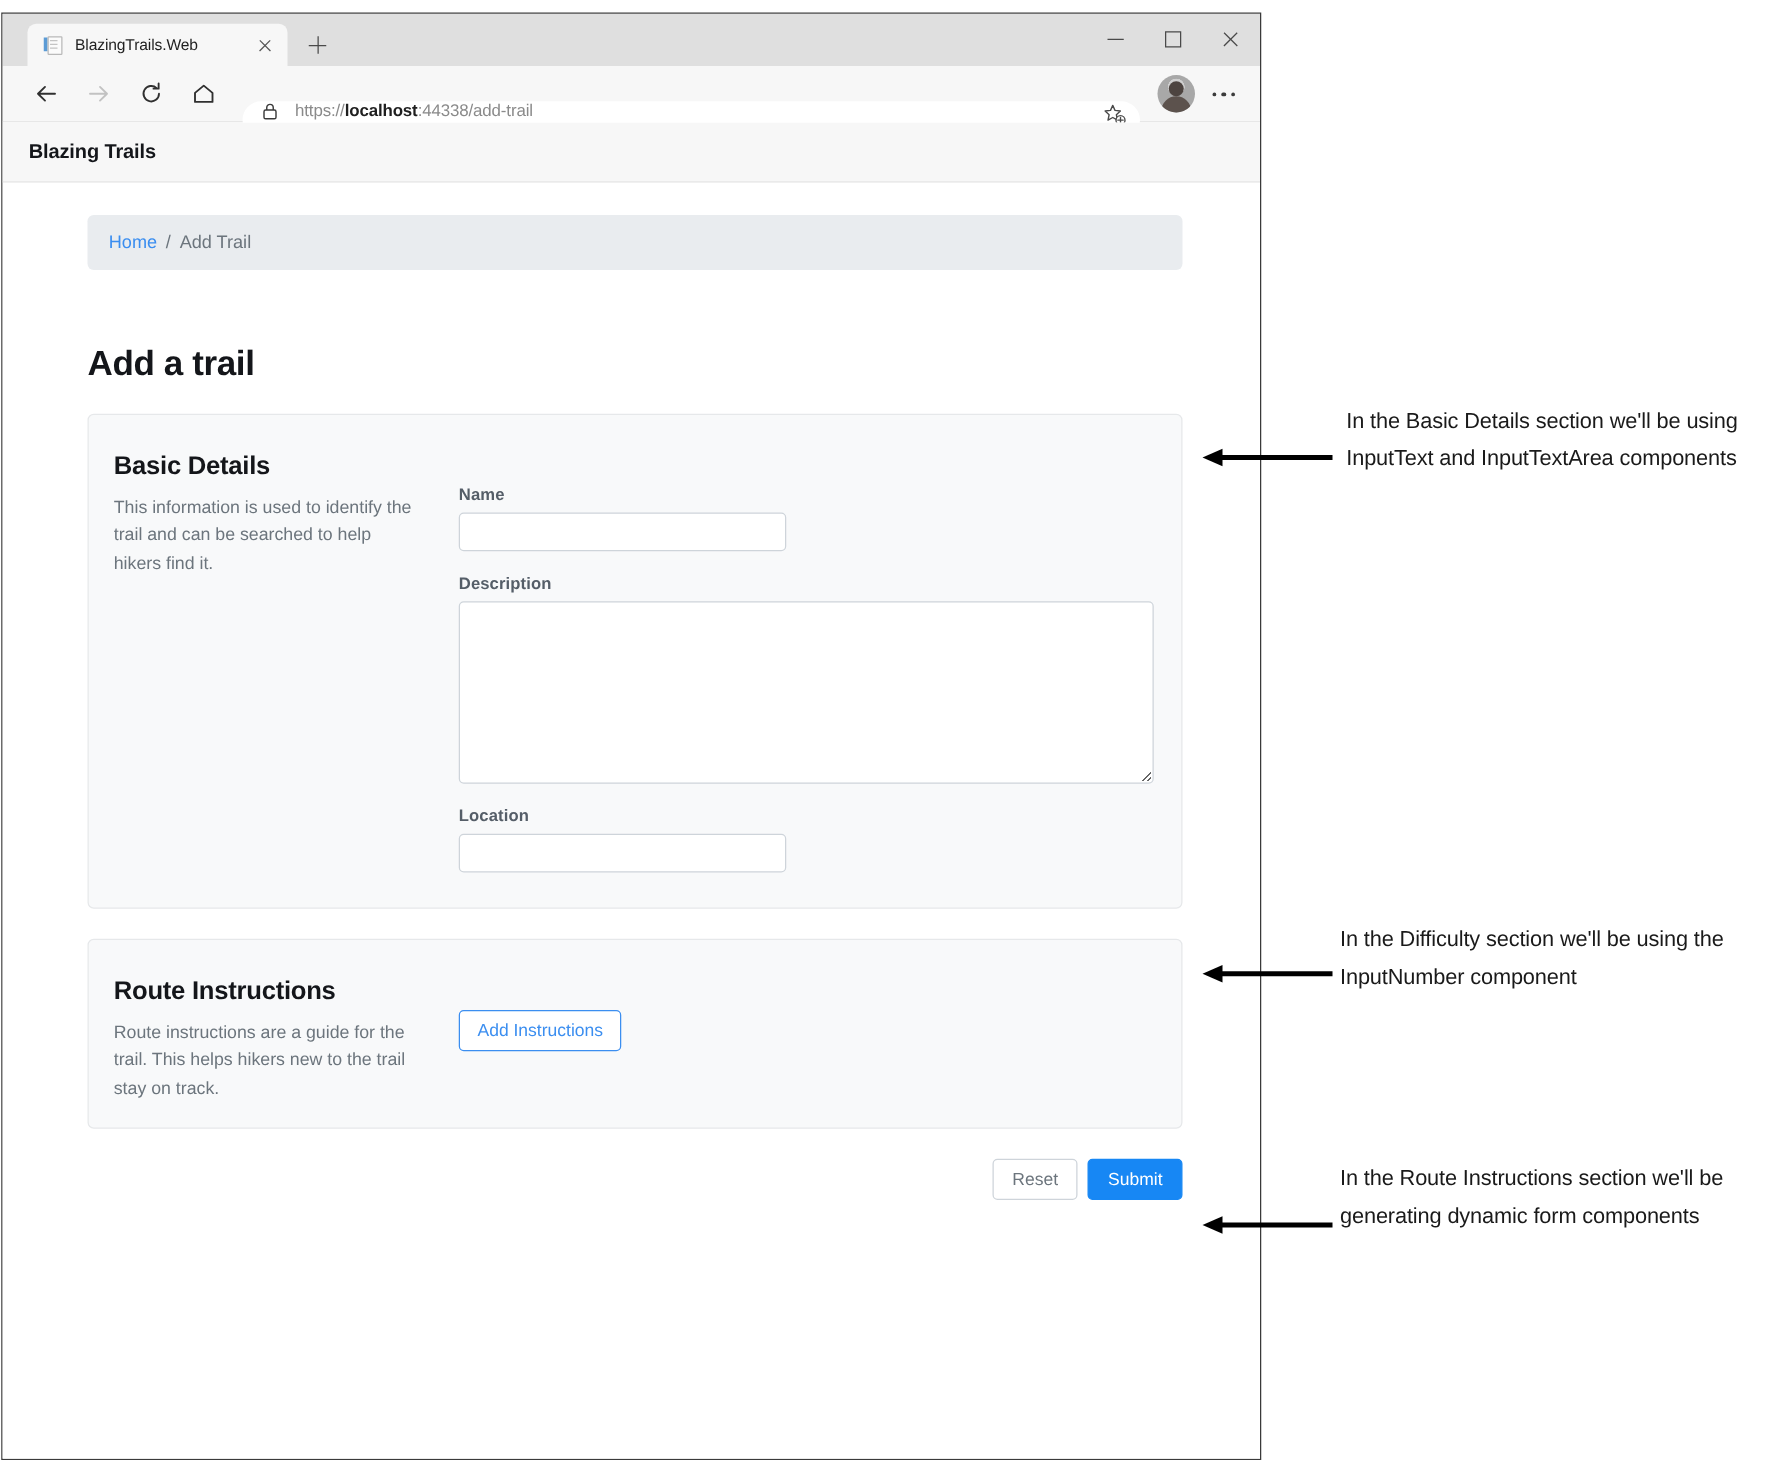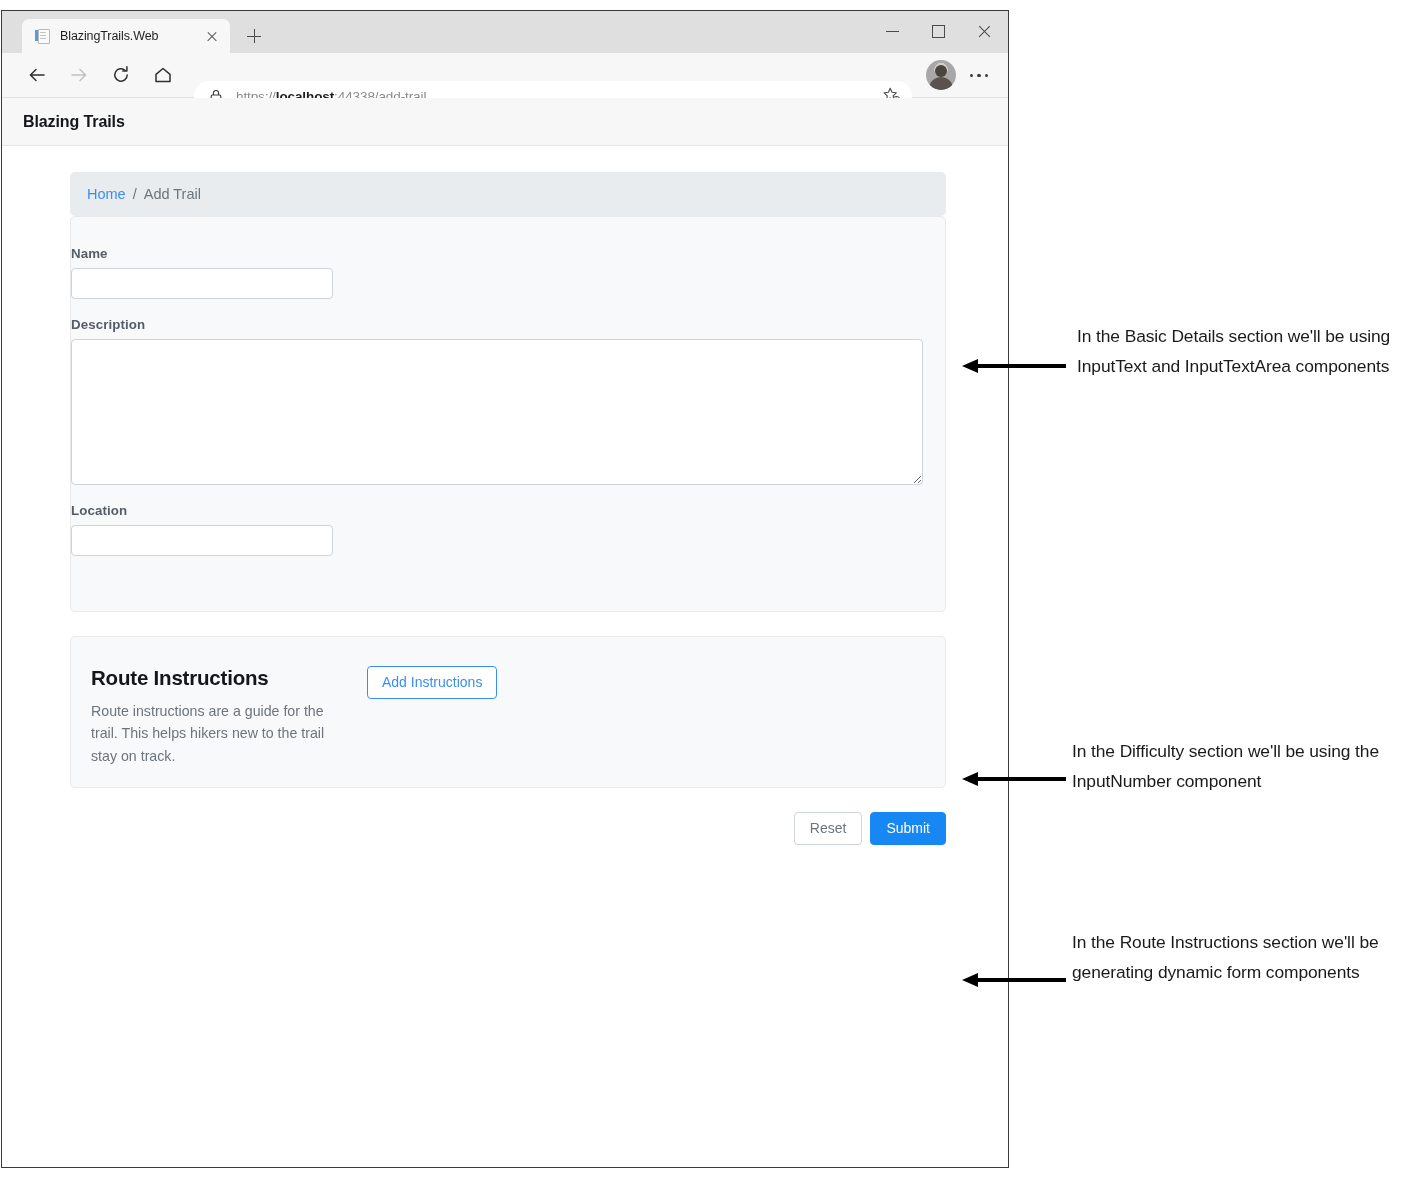--- a/index.html
+++ b/index.html
@@ -171,21 +171,21 @@
   .tb-btn.first { margin-left: 18px; }
 
   .omnibox {
     flex: 1;
     height: 30px;
     background: #ffffff;
     border-radius: 15px;
     margin-left: 14px;
     margin-right: 8px;
     display: flex;
-    align-items: center;
+    align-items: flex-start;
     padding: 0 10px 0 14px;
     box-sizing: border-box;
     margin-top: 42px;
   }
   .lock-icon {
     width: 16px; height: 16px;
     flex: 0 0 16px;
     margin-right: 12px;
     position: relative;
   }
@@ -322,20 +322,21 @@
   }
   .card-p {
     font-size: 14.2px;
     color: #6c757d;
     line-height: 1.58;
     margin: 0;
   }
   .card-right {
     flex: 1;
     padding-right: 22px;
+    margin-top: 27px;
   }
 
   .field-label {
     font-size: 13.3px;
     font-weight: bold;
     color: #555e68;
     margin-bottom: 7px;
     letter-spacing: 0.1px;
   }
   .txt-input {
@@ -528,22 +529,27 @@
     </div>
 
     <div class="page-inner">
 
       <div class="breadcrumb">
         <a>Home</a>
         <span class="sep">/</span>
         <span class="cur">Add Trail</span>
       </div>
 
+      <h1 class="page-title">Add a trail</h1>
 
       <div class="card basic">
+        <div class="card-left">
+          <div class="card-h">Basic Details</div>
+          <p class="card-p">This information is used to identify the trail and can be searched to help hikers find it.</p>
+        </div>
         <div class="card-right">
           <div class="field-label">Name</div>
           <input class="txt-input" type="text" value="" style="">
           <div class="gap"></div>
           <div class="field-label">Description</div>
           <textarea class="txt-area" style=""></textarea>
           <div class="gap"></div>
           <div class="field-label">Location</div>
           <input class="txt-input" type="text" value="" style="">
         </div>

